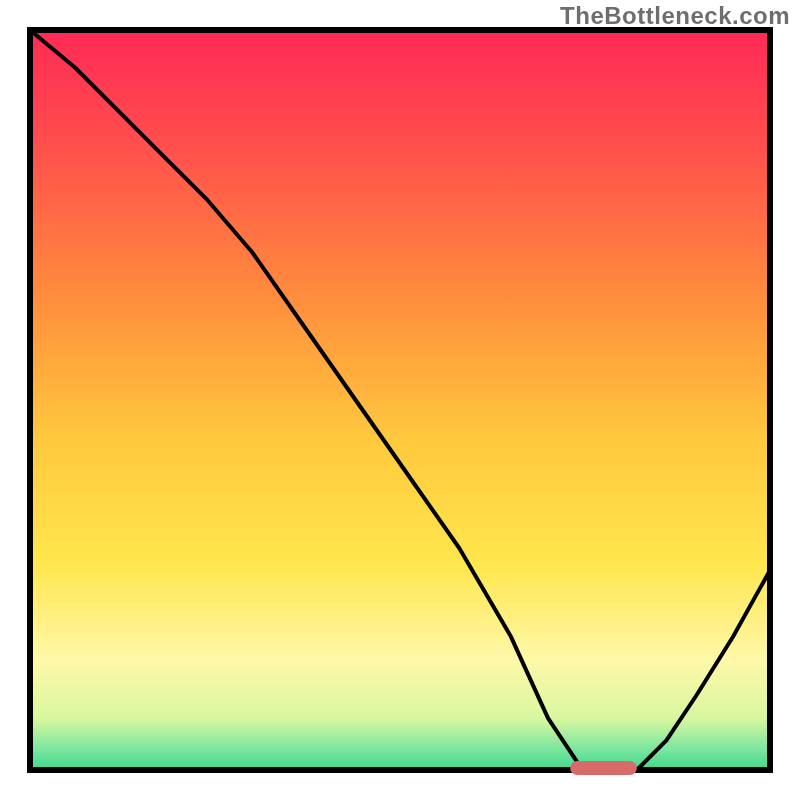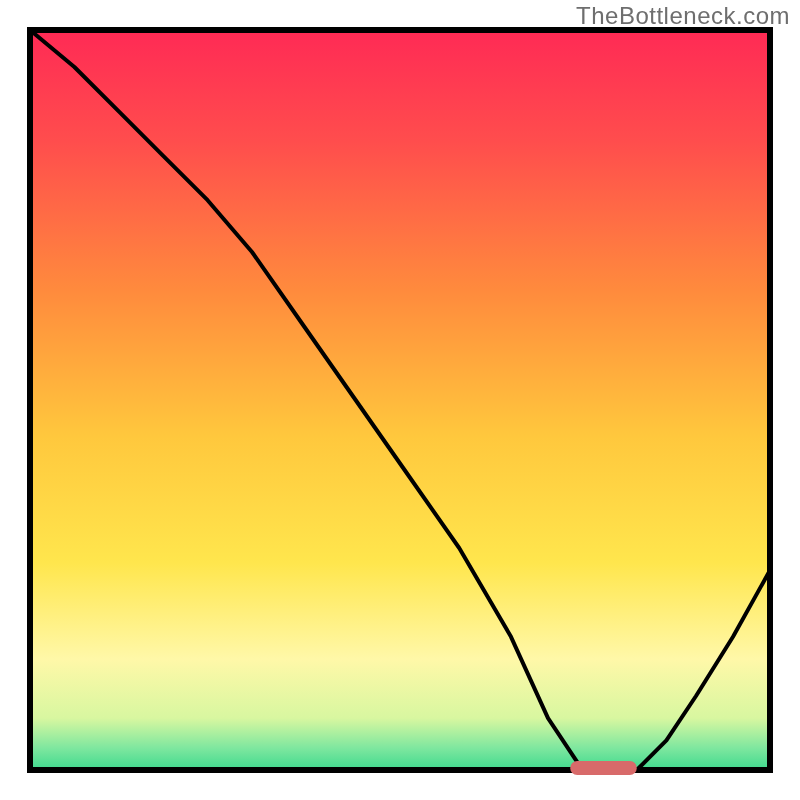--- a/index.html
+++ b/index.html
@@ -13,21 +13,21 @@
   .container {
     position: relative;
     width: 800px;
     height: 800px;
   }
   .watermark {
     position: absolute;
     top: 2px;
     right: 10px;
     font-size: 24px;
-    font-weight: normal;
+    font-weight: bold;
     color: #6e6e6e;
     letter-spacing: 0.5px;
   }
   svg.chart {
     position: absolute;
     left: 0;
     top: 0;
   }
 </style>
 </head>

